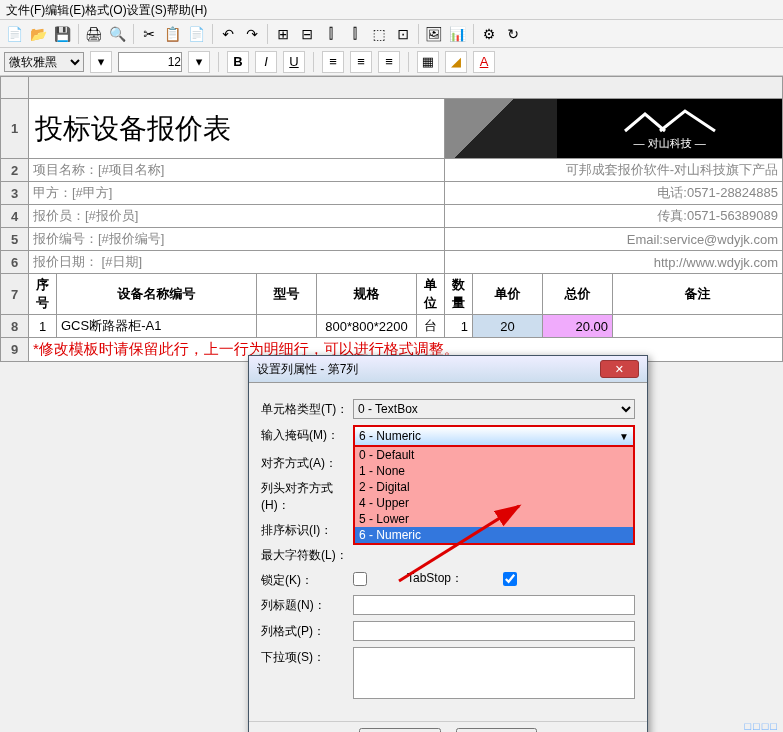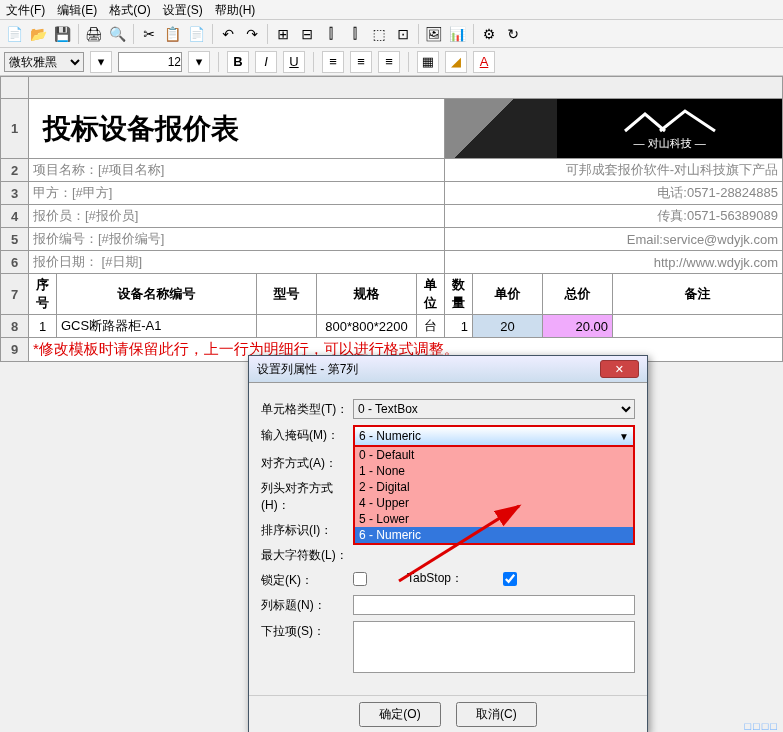--- a/index.html
+++ b/index.html
@@ -1,32 +1,32 @@
 <!DOCTYPE html>
 <html><head>
 <meta charset="utf-8">
 <style>
 *{box-sizing:border-box;margin:0;padding:0;font-family:"Microsoft YaHei",SimSun,sans-serif}
 body{background:#f0f0f0;width:783px;height:732px;overflow:hidden;font-size:12px;position:relative}
-.menubar{background:#f4f4f4;border-bottom:1px solid #ccc;padding:2px 6px;height:20px;display:flex;gap:12px}
+.menubar{background:#f4f4f4;border-bottom:1px solid #ccc;padding:2px 6px;height:20px;display:flex;}
 .menubar span{cursor:default}
 .toolbar{background:#f4f4f4;border-bottom:1px solid #ccc;padding:2px 4px;display:flex;gap:2px;align-items:center;height:28px}
 .tbtn{width:22px;height:22px;display:flex;align-items:center;justify-content:center;border:1px solid transparent;font-size:14px}
 .sep{width:1px;height:20px;background:#ccc;margin:0 2px}
 .fmt{background:#f4f4f4;border-bottom:1px solid #ccc;padding:2px 4px;display:flex;gap:6px;align-items:center;height:28px}
 .fmt select,.fmt input{font-size:12px;height:20px;border:1px solid #999}
 .fmt select{min-width:80px}
 .fmt input.sz{width:64px;text-align:right}
 .fmt .fbtn{width:22px;height:22px;display:flex;align-items:center;justify-content:center;border:1px solid #ccc;background:#fff;font-size:13px}
 .sheet{background:#fff;position:relative}
 table{border-collapse:collapse;width:100%}
 td,th{border:1px solid #999;padding:2px 4px;font-size:13px;height:22px;vertical-align:middle}
 .rownum{background:#eee;width:28px;text-align:center;font-weight:bold;color:#555;font-size:13px}
 .corner{background:#eee;width:28px}
-.title-cell{font-size:28px;font-weight:bold;padding:8px 14px;height:60px}
+.title-cell{font-size:28px;font-weight:normal;padding:8px 6px;height:60px}
 .gray{color:#888}
 .right{text-align:right}
 .center{text-align:center}
 .hdr{background:#fff;font-weight:bold;text-align:center}
 .logo{background:#000;color:#fff;text-align:center;font-size:11px;padding:0;position:relative;height:60px}
 .logo-inner{display:flex;height:100%}
 .logo-left{flex:1;background:linear-gradient(135deg,#888 40%,#222 40%)}
 .logo-right{flex:2;background:#000;display:flex;flex-direction:column;align-items:center;justify-content:center}
 .logo-right svg{width:100px;height:30px}
 .price-in{background:#cde;text-align:center}
@@ -249,20 +249,24 @@
         <input type="checkbox" class="chk" style="">
         <span>TabStop：</span>
         <input type="checkbox" class="chk" checked="" style="">
       </div>
     </div>
     <div class="dlg-row">
         <div class="dlg-label">列标题(N)：</div>
         <div class="dlg-field"><input type="text" style=""></div>
       </div>
     <div class="dlg-row">
+        <div class="dlg-label">列格式(P)：</div>
+        <div class="dlg-field"><input type="text" style=""></div>
+      </div>
+    <div class="dlg-row">
         <div class="dlg-label">下拉项(S)：</div>
         <div class="dlg-field">
           <div class="dlg-textarea"></div>
         </div>
       </div>
   </div>
   <div class="dlg-buttons">
     <button>确定(O)</button>
     <button>取消(C)</button>
   </div>

